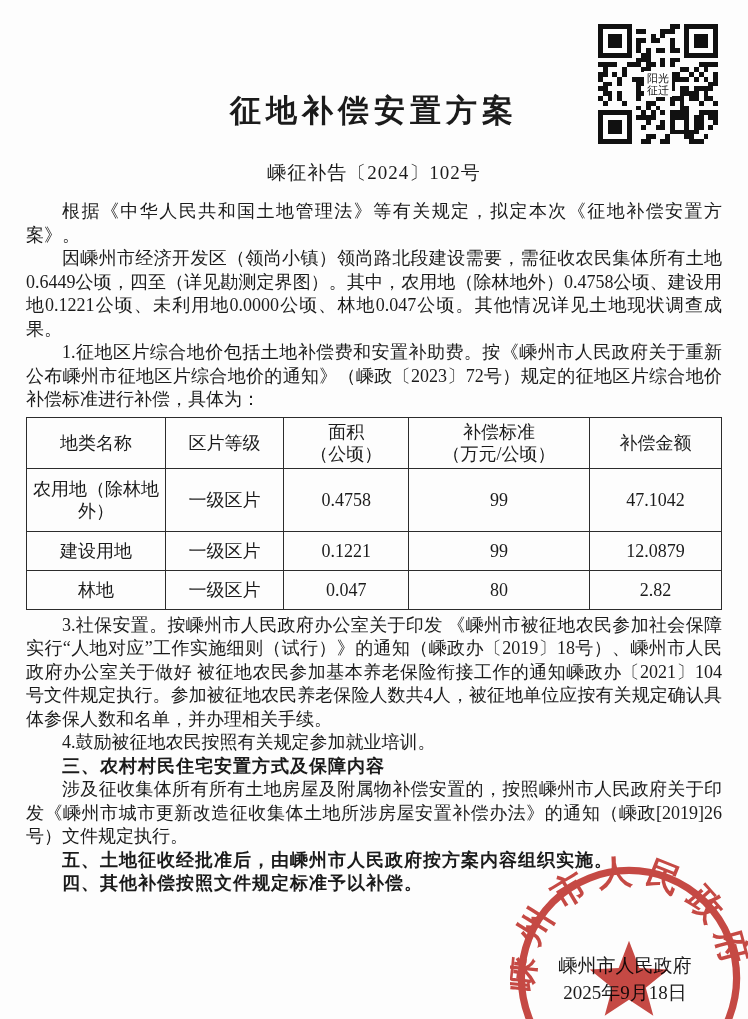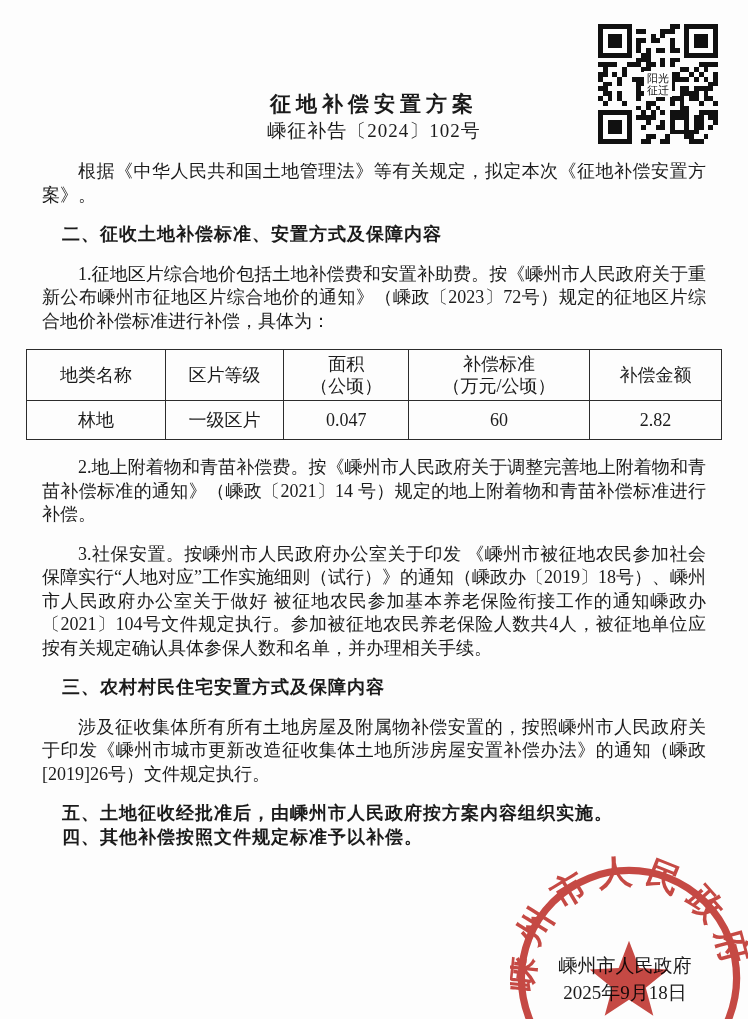--- a/index.html
+++ b/index.html
@@ -7,37 +7,38 @@
     position:relative;
     width:748px;height:1019px;
     background:#fdfdfd;
     overflow:hidden;
     font-family:"Liberation Serif","DejaVu Serif",serif;
     color:#1b1b1b;
   }
   .doc-title{
     margin:90px 0 0 0;
     text-align:center;
-    font-size:21px;
+    font-size:31px;
     font-weight:bold;
     letter-spacing:5px;
     font-family:"Liberation Serif","DejaVu Serif",serif;
   }
   .doc-number{
+    margin-top:28px;
     text-align:center;
     font-size:19px;
     letter-spacing:1px;
   }
   .body-text{
     margin:14px 26px 0 26px;
     font-size:18px;
     line-height:23.5px;
     text-align:justify;
   }
-  .para{ text-indent:2em; margin:16px; }
+  .para{ text-indent:2em; margin:0; }
   .heading{
     text-indent:2em; margin:0;
     font-weight:bold;
     font-family:"Liberation Sans","DejaVu Sans",sans-serif;
     letter-spacing:1px;
   }
   table.comp-table{
     width:100%;
     border-collapse:collapse;
     margin:5px 0 4px 0;
@@ -310,48 +311,62 @@
         <rect x="2" y="20" width="3" height="3" fill="#111"></rect>
       </svg>
     <div class="qr-caption">阳光征迁</div>
   </div>
 
   <div class="doc-title">征地补偿安置方案</div>
   <div class="doc-number">嵊征补告〔2024〕102号</div>
 
   <div class="body-text">
     <p class="para">根据《中华人民共和国土地管理法》等有关规定，拟定本次《征地补偿安置方案》。</p>
-    <p class="heading">二、征收土地补偿标准、安置方式及保障内容</p>
+    <p class="para">因嵊州市经济开发区（领尚小镇）领尚路北段建设需要，需征收农民集体所有土地0.6449公顷，四至（详见勘测定界图）。其中，农用地（除林地外）0.4758公顷、建设用地0.1221公顷、未利用地0.0000公顷、林地0.047公顷。其他情况详见土地现状调查成果。</p>
     <p class="para">1.征地区片综合地价包括土地补偿费和安置补助费。按《嵊州市人民政府关于重新公布嵊州市征地区片综合地价的通知》（嵊政〔2023〕72号）规定的征地区片综合地价补偿标准进行补偿，具体为：</p>
 
     <table class="comp-table">
       <thead>
         <tr>
           <th class="col-landtype">地类名称</th>
           <th class="col-zone">区片等级</th>
           <th class="col-area">面积
 （公顷）</th>
           <th class="col-standard">补偿标准
 （万元/公顷）</th>
           <th class="col-amount">补偿金额</th>
         </tr>
       </thead>
       <tbody>
+        <tr class="tall">
+          <td>农用地（除林地外）</td>
+          <td>一级区片</td>
+          <td>0.4758</td>
+          <td>99</td>
+          <td>47.1042</td>
+        </tr>
+        <tr>
+          <td>建设用地</td>
+          <td>一级区片</td>
+          <td>0.1221</td>
+          <td>99</td>
+          <td>12.0879</td>
+        </tr>
         <tr>
           <td>林地</td>
           <td>一级区片</td>
           <td>0.047</td>
-          <td>60</td>
+          <td>80</td>
           <td>2.82</td>
         </tr>
       </tbody>
     </table>
 
-    <p class="para">2.地上附着物和青苗补偿费。按《嵊州市人民政府关于调整完善地上附着物和青苗补偿标准的通知》（嵊政〔2021〕14 号）规定的地上附着物和青苗补偿标准进行补偿。</p>
     <p class="para">3.社保安置。按嵊州市人民政府办公室关于印发 《嵊州市被征地农民参加社会保障实行“人地对应”工作实施细则（试行）》的通知（嵊政办〔2019〕18号）、嵊州市人民政府办公室关于做好 被征地农民参加基本养老保险衔接工作的通知嵊政办〔2021〕104号文件规定执行。参加被征地农民养老保险人数共4人，被征地单位应按有关规定确认具体参保人数和名单，并办理相关手续。</p>
+    <p class="para">4.鼓励被征地农民按照有关规定参加就业培训。</p>
     <p class="heading">三、农村村民住宅安置方式及保障内容</p>
     <p class="para">涉及征收集体所有所有土地房屋及附属物补偿安置的，按照嵊州市人民政府关于印发《嵊州市城市更新改造征收集体土地所涉房屋安置补偿办法》的通知（嵊政[2019]26号）文件规定执行。</p>
     <p class="heading">五、土地征收经批准后，由嵊州市人民政府按方案内容组织实施。</p>
     <p class="heading">四、其他补偿按照文件规定标准予以补偿。</p>
   </div>
 
   <div class="sig-block">
     <div>嵊州市人民政府</div>
     <div>2025年9月18日</div>
   </div>

